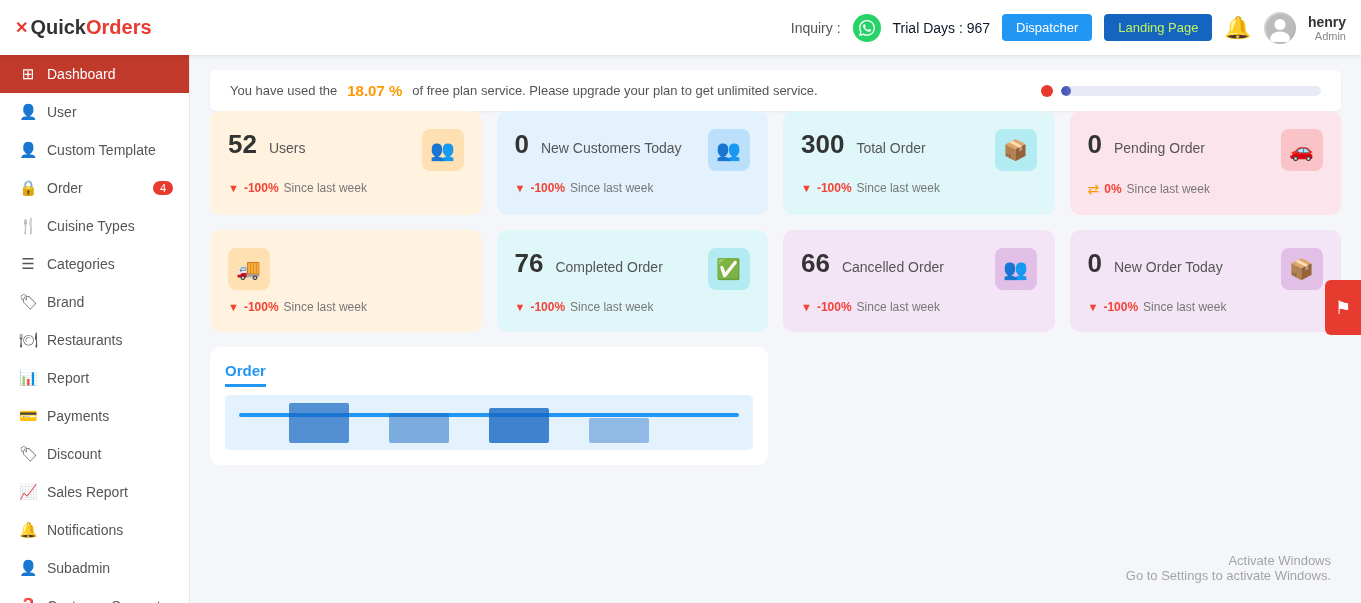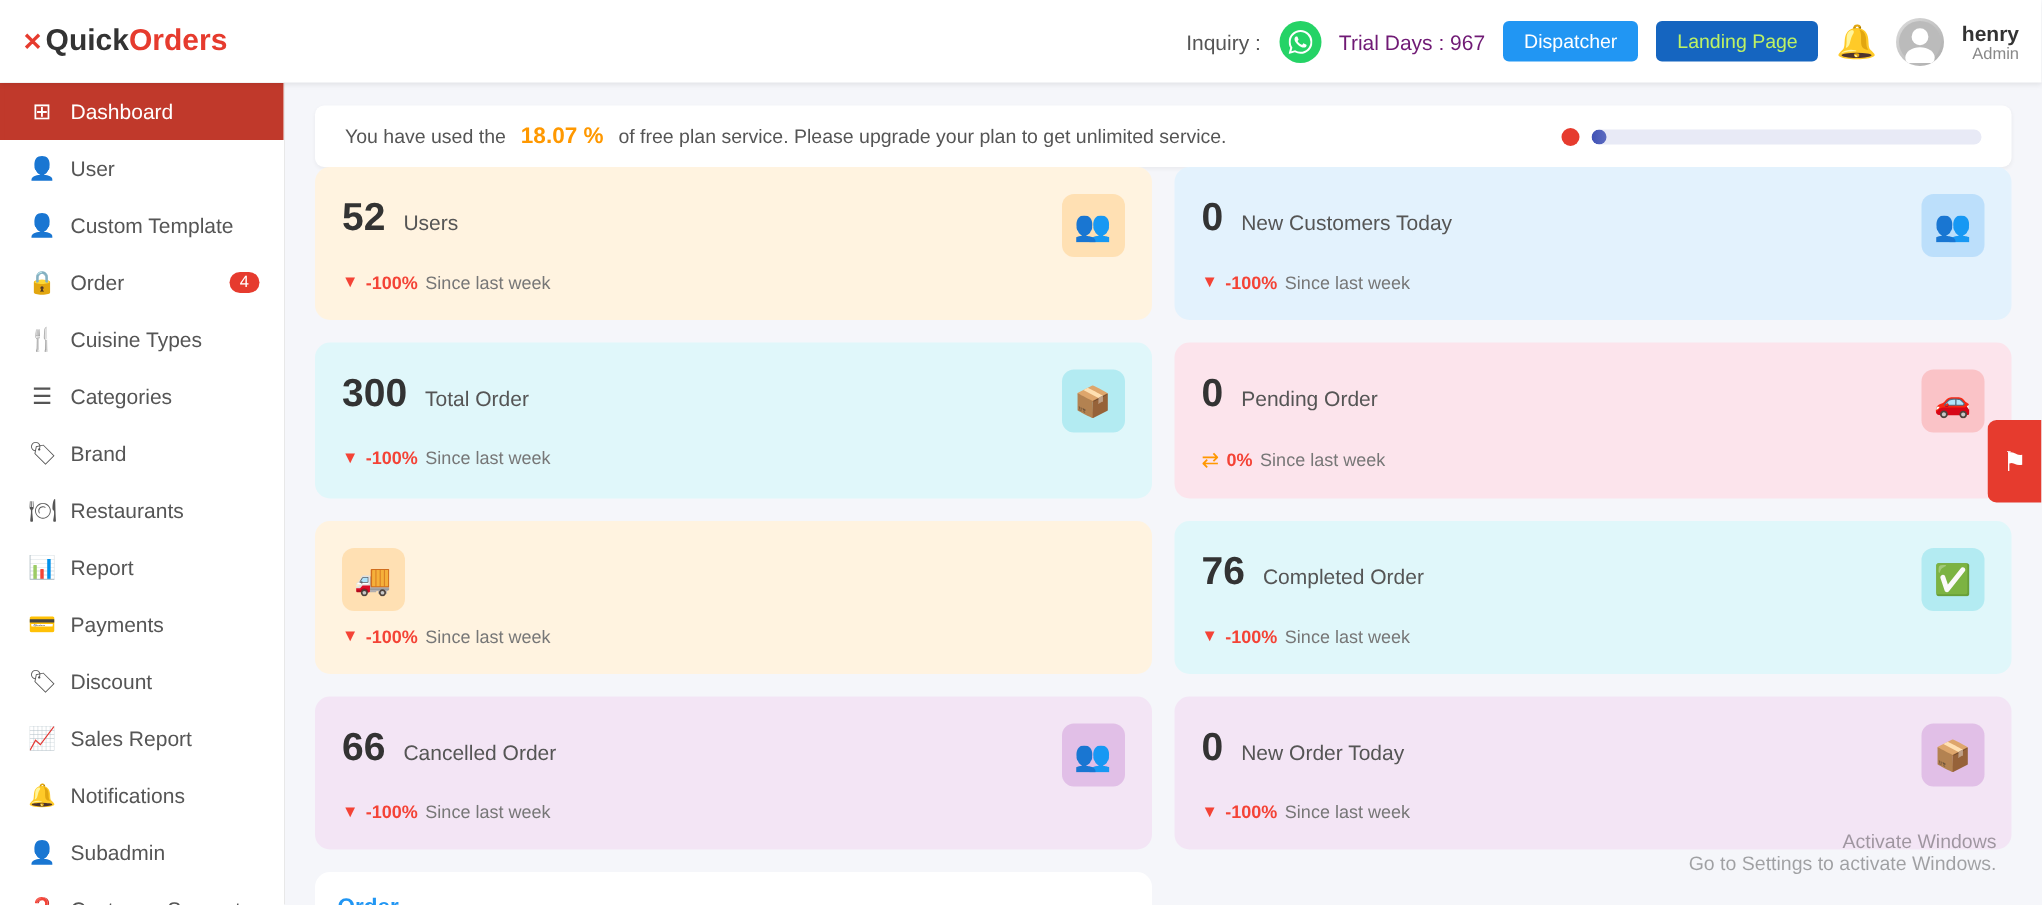--- a/index.html
+++ b/index.html
@@ -148,21 +148,21 @@
     }
     .progress-bar-fill {
       height: 100%;
       background: linear-gradient(to right, #3f51b5, #5c6bc0);
       border-radius: 5px;
     }
 
     
     .stats-grid {
       display: grid;
-      grid-template-columns: repeat(2, 1fr);
+      grid-template-columns: repeat(4, 1fr);
       gap: 15px;
       margin-bottom: 15px;
     }
 
     .stat-card {
       border-radius: 10px;
       padding: 18px;
       position: relative;
       min-height: 100px;
     }
@@ -294,21 +294,21 @@
         <span class="orders">Orders</span>
     </div>
   </div>
   <div class="header-right">
     <span style="font-size:14px; color:#555;">Inquiry :</span>
     <div class="whatsapp-icon">
       <svg width="16" height="16" viewBox="0 0 24 24" fill="white">
           <path d="M17.472 14.382c-.297-.149-1.758-.867-2.03-.967-.273-.099-.471-.148-.67.15-.197.297-.767.966-.94 1.164-.173.199-.347.223-.644.075-.297-.15-1.255-.463-2.39-1.475-.883-.788-1.48-1.761-1.653-2.059-.173-.297-.018-.458.13-.606.134-.133.298-.347.446-.52.149-.174.198-.298.298-.497.099-.198.05-.371-.025-.52-.075-.149-.669-1.612-.916-2.207-.242-.579-.487-.5-.669-.51-.173-.008-.371-.01-.57-.01-.198 0-.52.074-.792.372-.272.297-1.04 1.016-1.04 2.479 0 1.462 1.065 2.875 1.213 3.074.149.198 2.096 3.2 5.077 4.487.709.306 1.262.489 1.694.625.712.227 1.36.195 1.871.118.571-.085 1.758-.719 2.006-1.413.248-.694.248-1.289.173-1.413-.074-.124-.272-.198-.57-.347m-5.421 7.403h-.004a9.87 9.87 0 01-5.031-1.378l-.361-.214-3.741.982.998-3.648-.235-.374a9.86 9.86 0 01-1.51-5.26c.001-5.45 4.436-9.884 9.888-9.884 2.64 0 5.122 1.03 6.988 2.898a9.825 9.825 0 012.893 6.994c-.003 5.45-4.437 9.884-9.885 9.884m8.413-18.297A11.815 11.815 0 0012.05 0C5.495 0 .16 5.335.157 11.892c0 2.096.547 4.142 1.588 5.945L.057 24l6.305-1.654a11.882 11.882 0 005.683 1.448h.005c6.554 0 11.89-5.335 11.893-11.893a11.821 11.821 0 00-3.48-8.413z"></path>
         </svg>
     </div>
-    <span style="font-size:14px; color:#701a75;">Trial Days : 967</span>
+    <span style="font-size:14px; color:#0f172a;">Trial Days : 967</span>
     <button class="btn-dispatcher">Dispatcher</button>
     <button class="btn-landing">Landing Page</button>
     <span style="font-size:22px; color:#555; cursor:pointer;">🔔</span>
     <div class="avatar">
       <svg width="28" height="28" viewBox="0 0 40 40">
           <circle cx="20" cy="20" r="20" fill="#bbb"></circle>
           <circle cx="20" cy="15" r="8" fill="#fff"></circle>
           <ellipse cx="20" cy="35" rx="14" ry="10" fill="#fff"></ellipse>
         </svg>
     </div>

